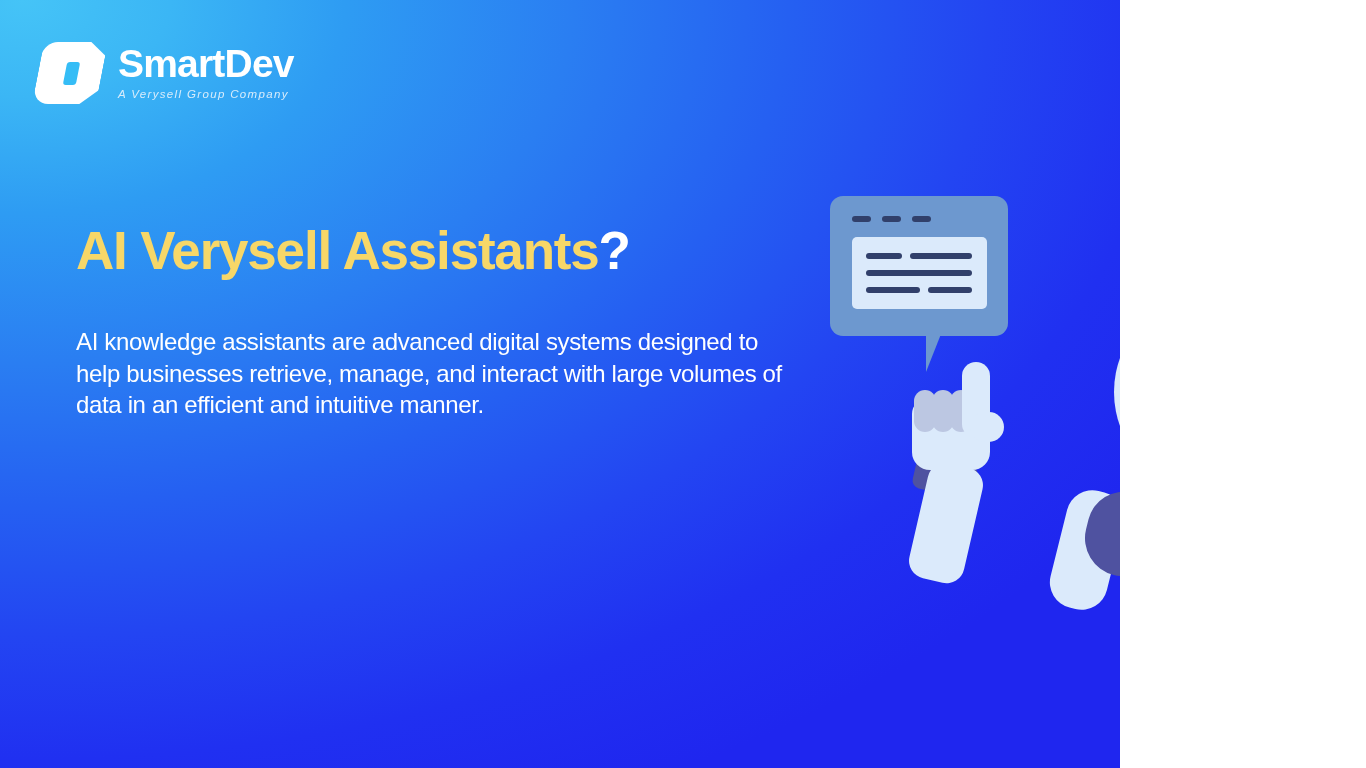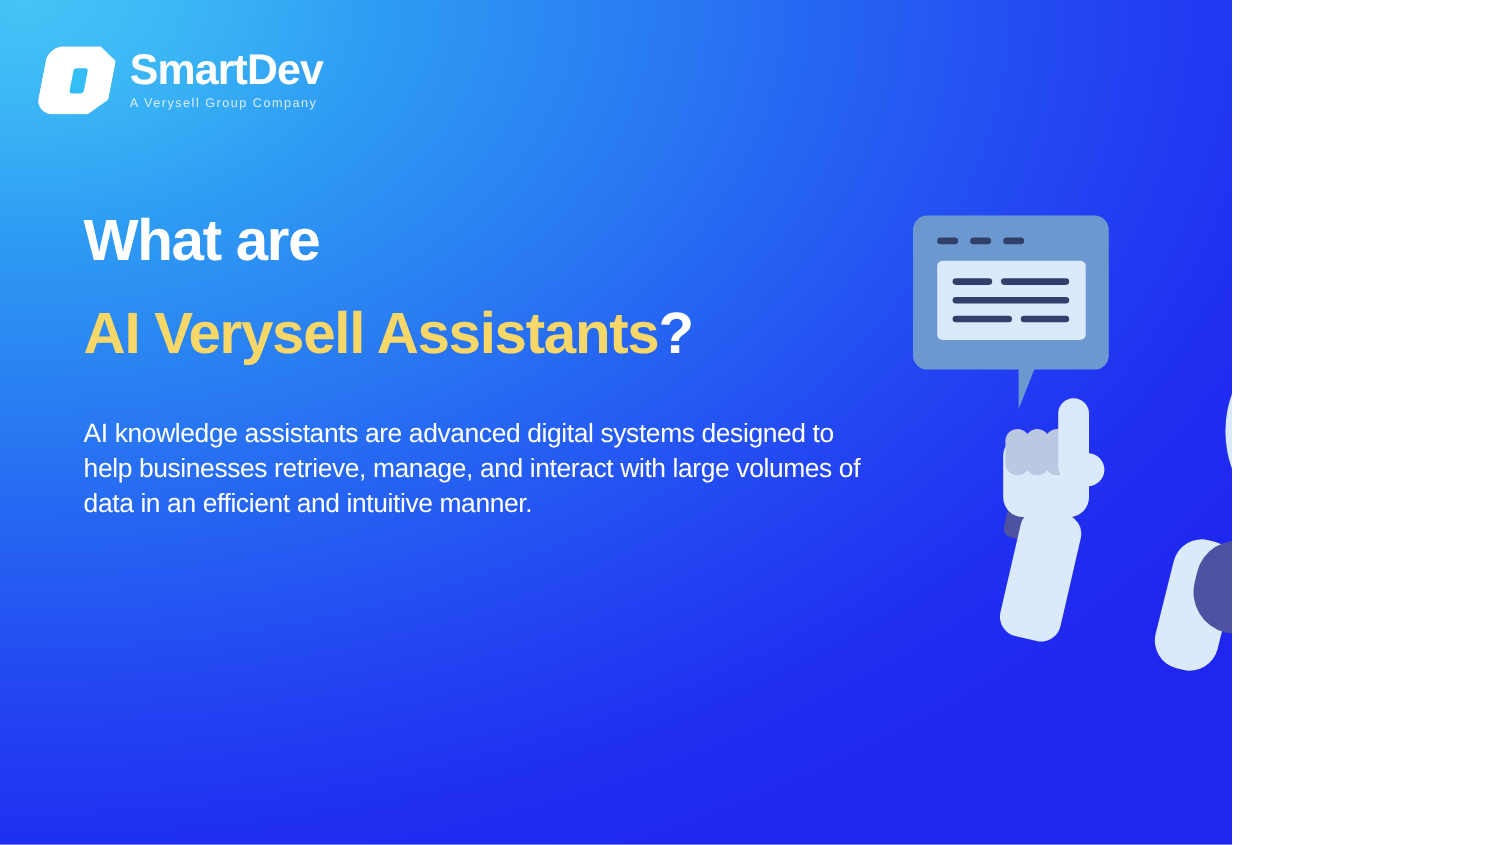--- a/index.html
+++ b/index.html
@@ -57,20 +57,21 @@
     color:#ffffff;
     font-size:39px;
     font-weight:bold;
     letter-spacing:-0.8px;
     line-height:1.02;
     white-space:nowrap;
   }
   #logo-tagline {
     color:#d8ecfb;
     font-size:11.5px;
+    font-style:italic;
     letter-spacing:1.35px;
     margin-top:4px;
     white-space:nowrap;
   }
 
   
   #copy { position:absolute; left:76px; top:192px; width:740px; }
 
   .headline {
     font-weight:bold;
@@ -273,21 +274,20 @@
       <div class="d-outer"></div>
       <div class="d-inner"></div>
     </div>
     <div id="logo-text">
       <div id="logo-name">SmartDev</div>
       <div id="logo-tagline">A Verysell Group Company</div>
     </div>
   </div>
 
   <div id="copy">
-    <div class="headline" id="headline-line1">What are</div>
     <div class="headline" id="headline-line2">
       <span class="hl-yellow">AI Verysell Assistants</span><span class="hl-white">?</span>
     </div>
     <p id="body-text">AI knowledge assistants are advanced digital systems designed to help businesses retrieve, manage, and interact with large volumes of data in an efficient and intuitive manner.</p>
   </div>
 
   <div id="illustration">
 
     <div id="bubble">
       <div id="bubble-dots">

